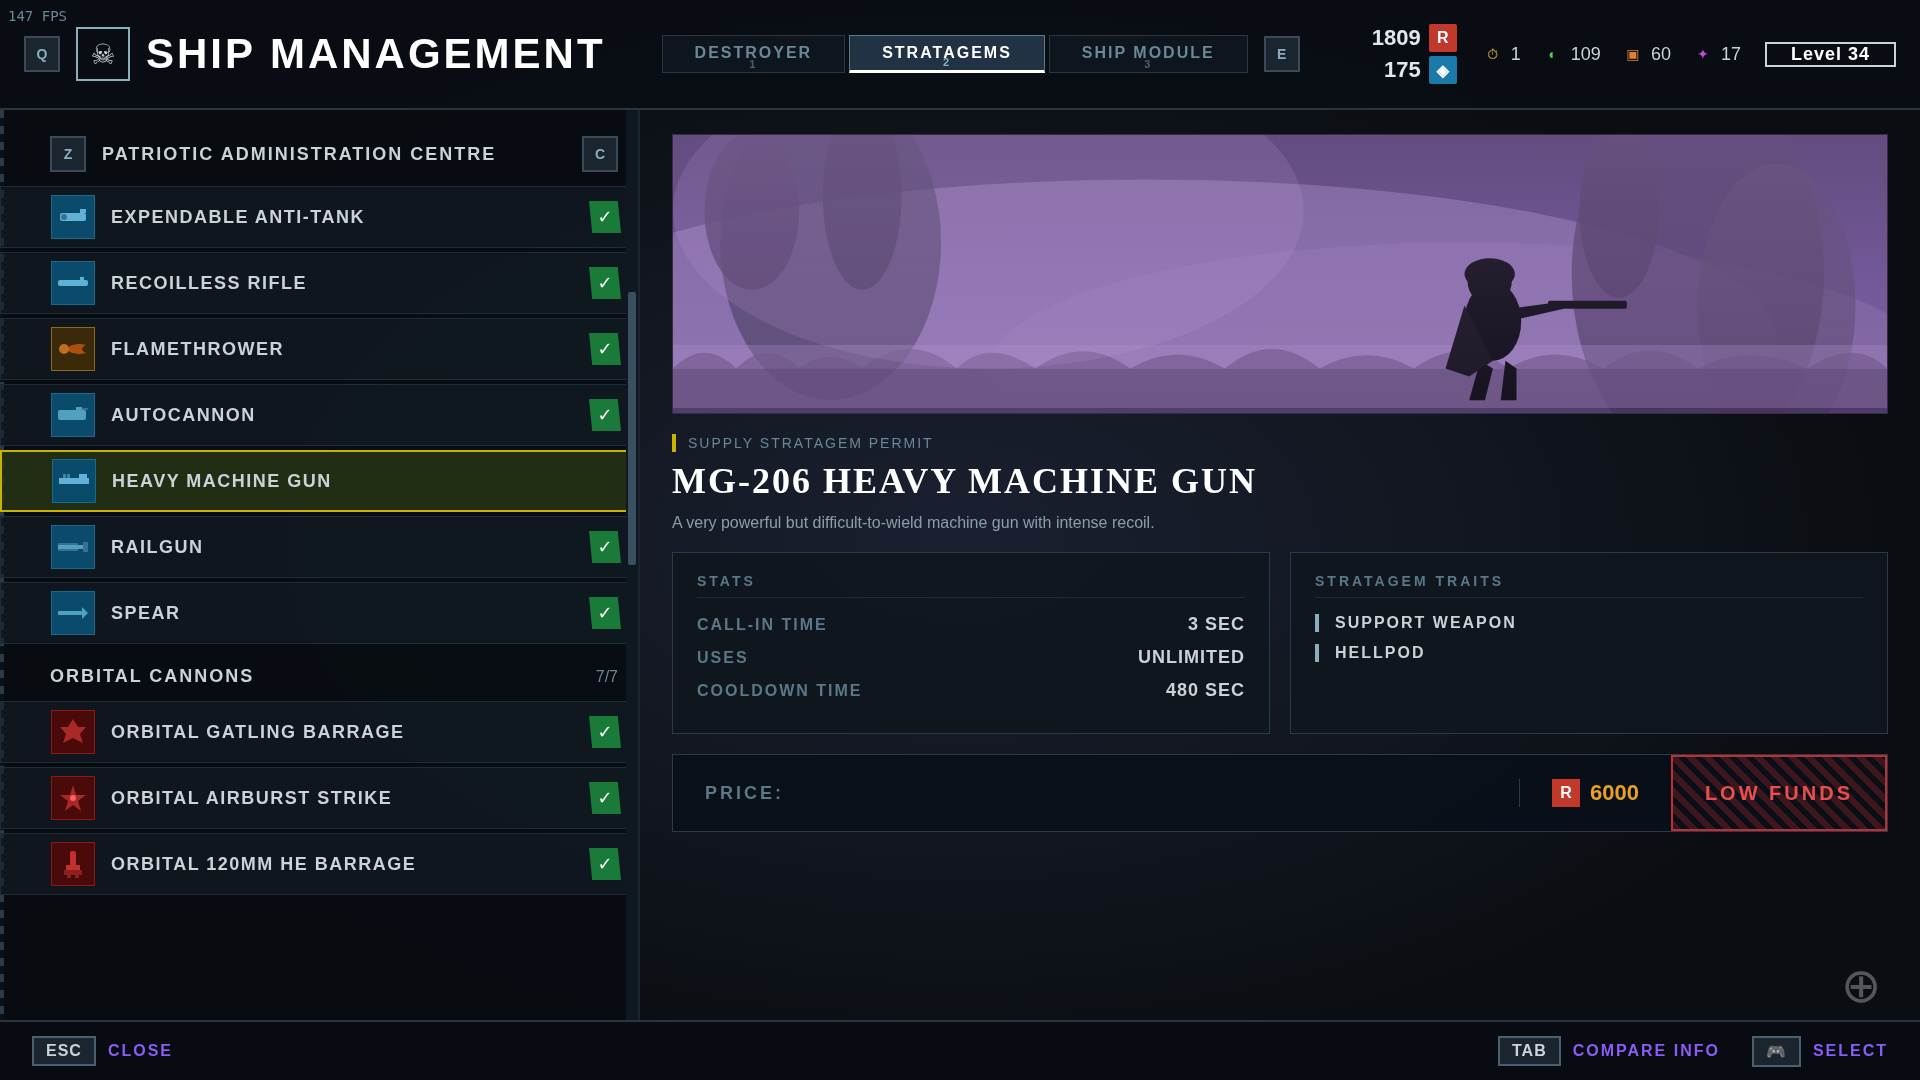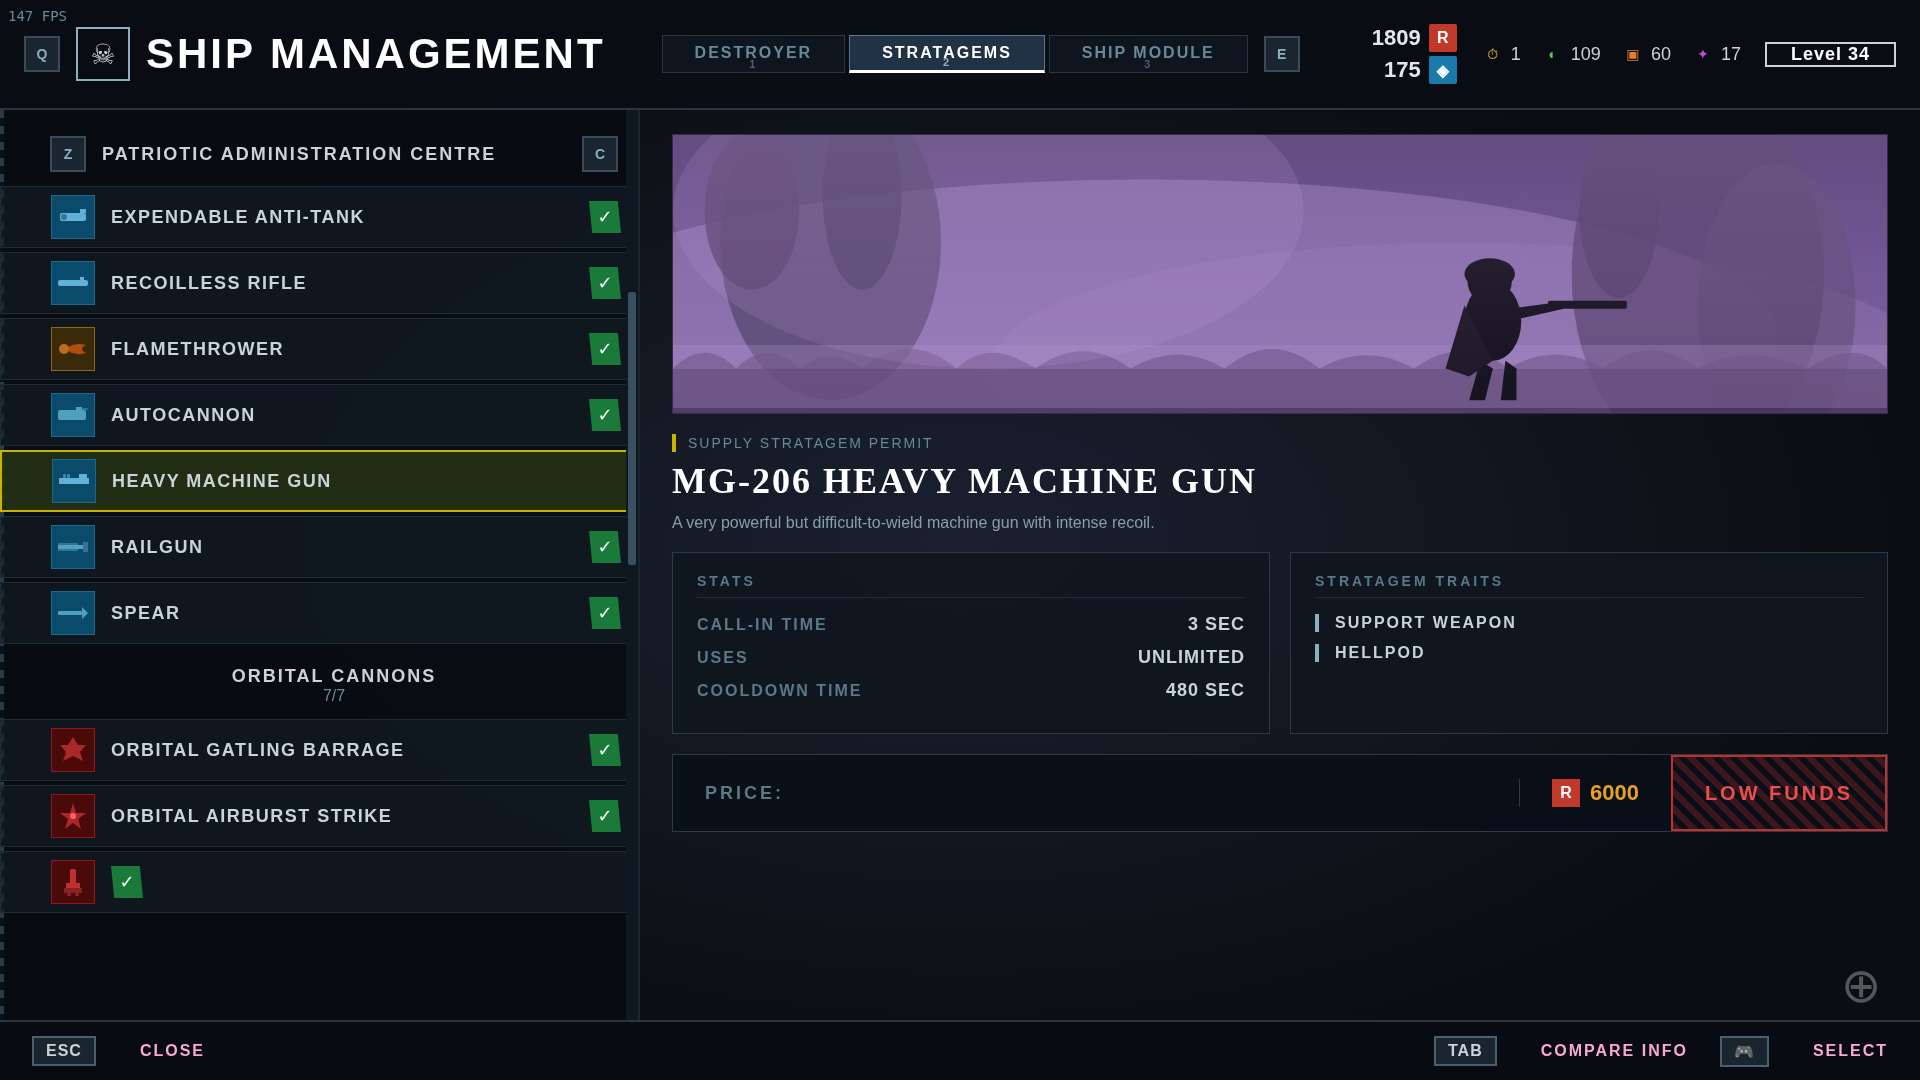--- a/index.html
+++ b/index.html
@@ -562,39 +562,37 @@
       font-size: 16px;
       font-weight: bold;
       padding: 4px 12px;
       letter-spacing: 1px;
     }
 
     .bottom-label {
       font-size: 16px;
       font-weight: bold;
       letter-spacing: 2px;
-      color: #f9a8d4;
+      color: #8b5cf6;
       text-transform: uppercase;
-      margin-left: 32px;
     }
 
     .bottom-right {
       display: flex;
       align-items: center;
       gap: 32px;
     }
 
     .orbital-section-header {
       display: flex;
       align-items: center;
       justify-content: space-between;
       padding: 10px 20px 10px 50px;
       margin-top: 12px;
       margin-bottom: 4px;
-      flex-direction: column;
     }
 
     
     .watermark {
       position: absolute;
       bottom: 60px;
       right: 24px;
       width: 70px;
       height: 70px;
       opacity: 0.3;
@@ -801,20 +799,21 @@
       <div class="stratagem-item">
         <div class="stratagem-icon orbital">
           <svg width="30" height="30" viewBox="0 0 30 30">
             <rect x="12" y="2" width="6" height="16" rx="2" fill="#c03030"></rect>
             <rect x="8" y="16" width="14" height="5" fill="#c03030"></rect>
             <rect x="6" y="21" width="18" height="5" fill="#8a2020"></rect>
             <rect x="9" y="26" width="4" height="3" fill="#8a2020"></rect>
             <rect x="17" y="26" width="4" height="3" fill="#8a2020"></rect>
           </svg>
         </div>
+        <span class="stratagem-name">ORBITAL 120MM HE BARRAGE</span>
         <div class="check-badge">✓</div>
       </div>
 
       <div class="scrollbar">
         <div class="scrollbar-thumb"></div>
       </div>
     </div>
 
     <div class="right-panel">
 

